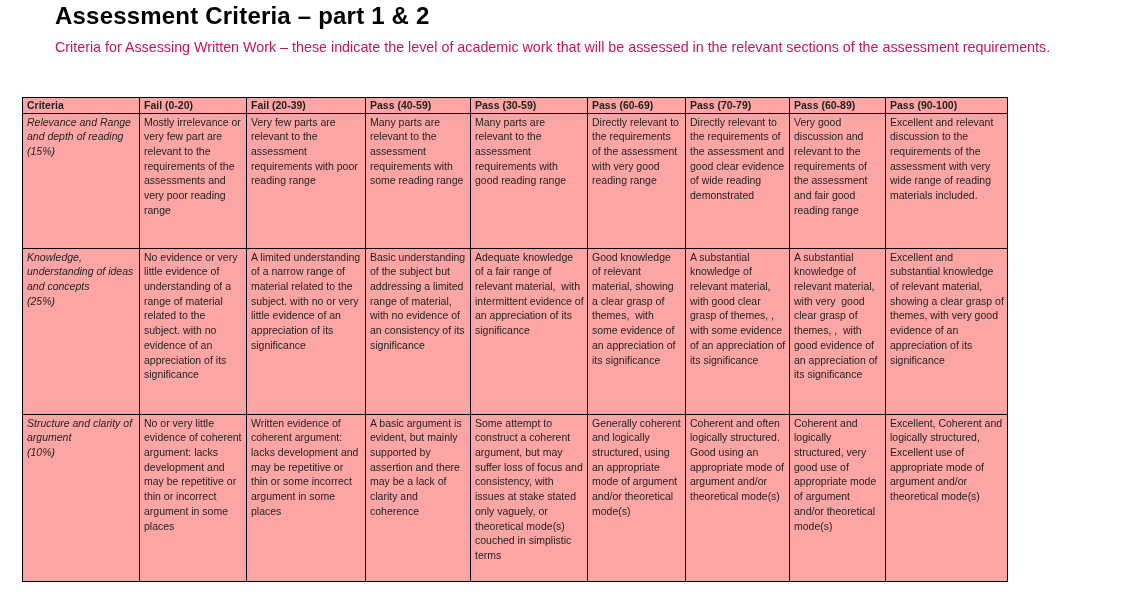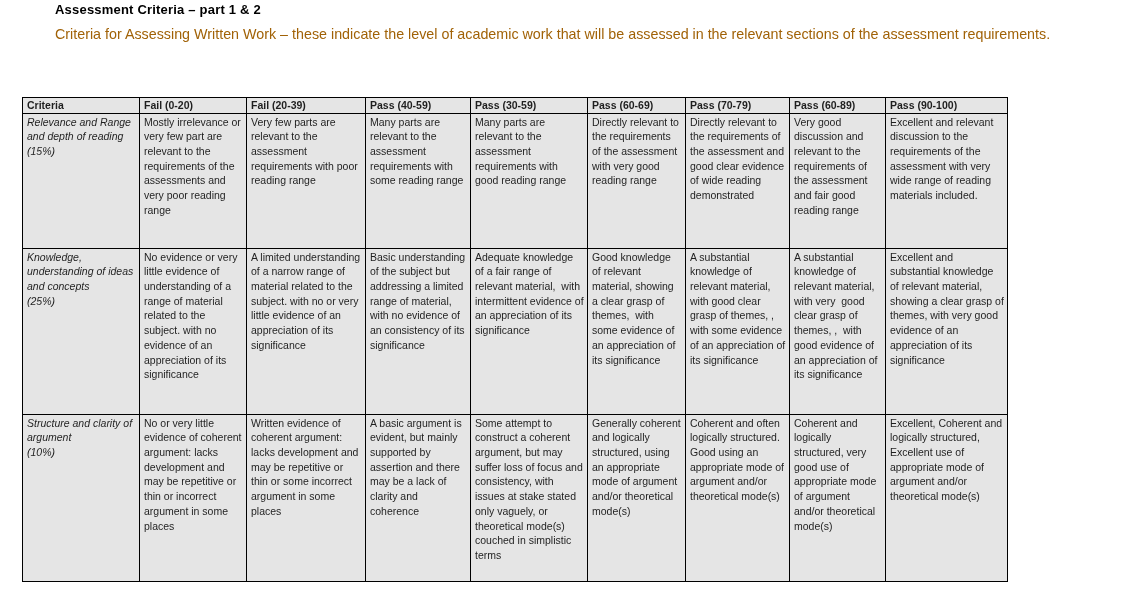--- a/index.html
+++ b/index.html
@@ -13,40 +13,40 @@
     color: #1f1f1f;
   }
   .doc {
     position: relative;
     width: 1127px;
     height: 596px;
   }
   .doc-title {
     margin: 0;
     padding: 2px 0 0 55px;
-    font-size: 13px;
+    font-size: 24px;
     font-weight: bold;
     color: #000000;
     letter-spacing: 0.2px;
   }
   .doc-intro {
     margin: 7px 0 0 55px;
     width: 1063px;
     font-size: 14.3px;
     line-height: 1.45;
-    color: #a16207;
+    color: #be185d;
   }
   table.rubric {
     position: absolute;
     left: 22px;
     top: 97px;
     border-collapse: collapse;
     table-layout: fixed;
     width: 985px;
-    background: #e5e5e5;
+    background: #fca5a5;
   }
   table.rubric th,
   table.rubric td {
     border: 1px solid #000000;
     vertical-align: top;
     text-align: left;
     padding: 1px 3px 1px 4px;
     font-size: 10.5px;
     line-height: 1.40;
     color: #1f1f1f;

